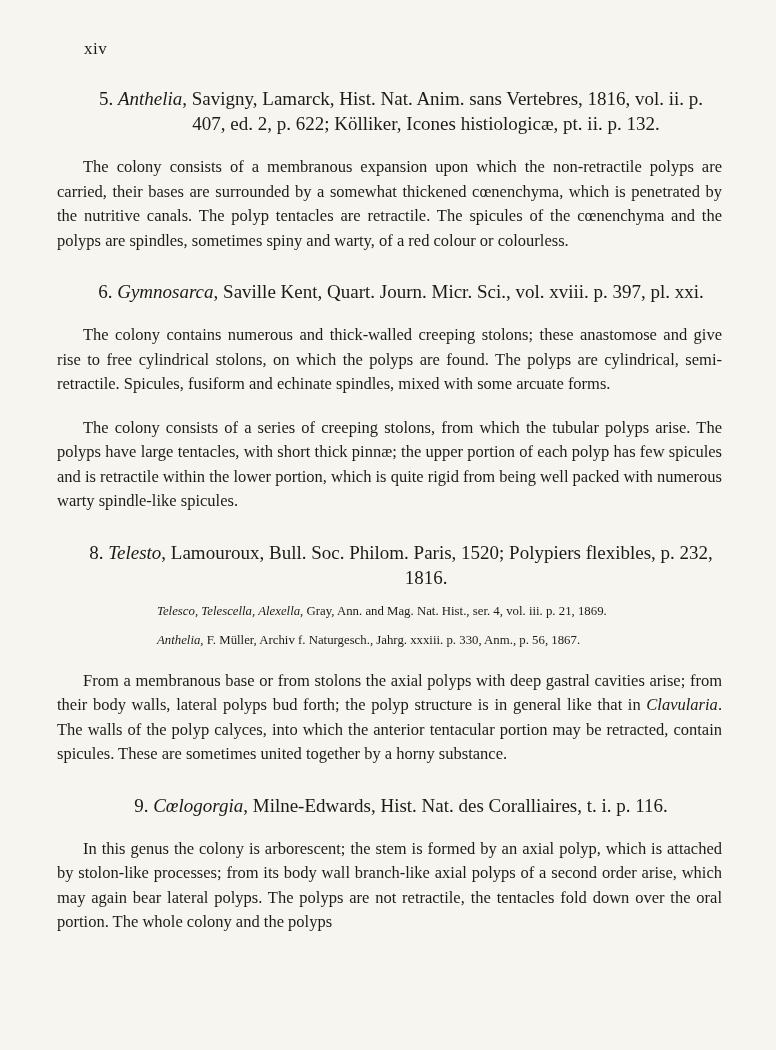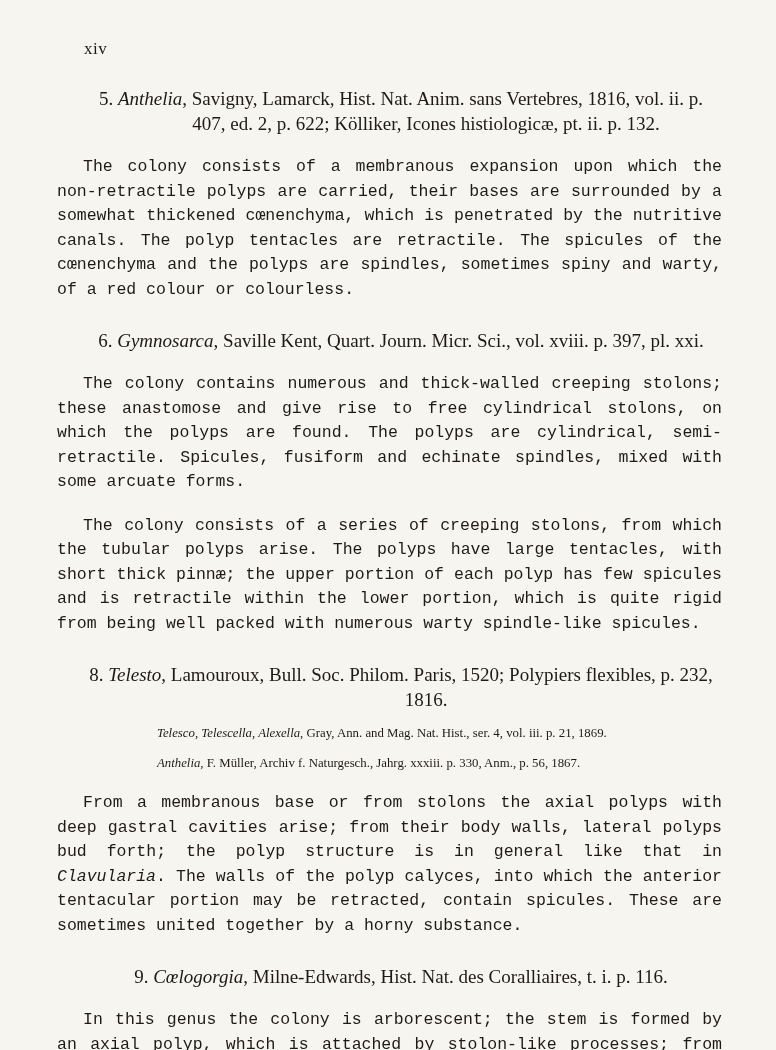--- a/index.html
+++ b/index.html
@@ -48,21 +48,20 @@
     font-size: 19px;
     line-height: 25px;
     text-align: center;
   }
   .para {
     margin-top: 19px;
     text-indent: 26px;
     text-align: justify;
     font-size: 16.5px;
     line-height: 24.5px;
-    font-family: Liberation Mono, monospace;
   }
   .genus { font-style: italic; }
   .synonymy {
     margin: 13px 0 0 88px;
     font-size: 12.8px;
     line-height: 17.5px;
   }
   .syn-line { margin: 12px; }
 </style>
 </head>

